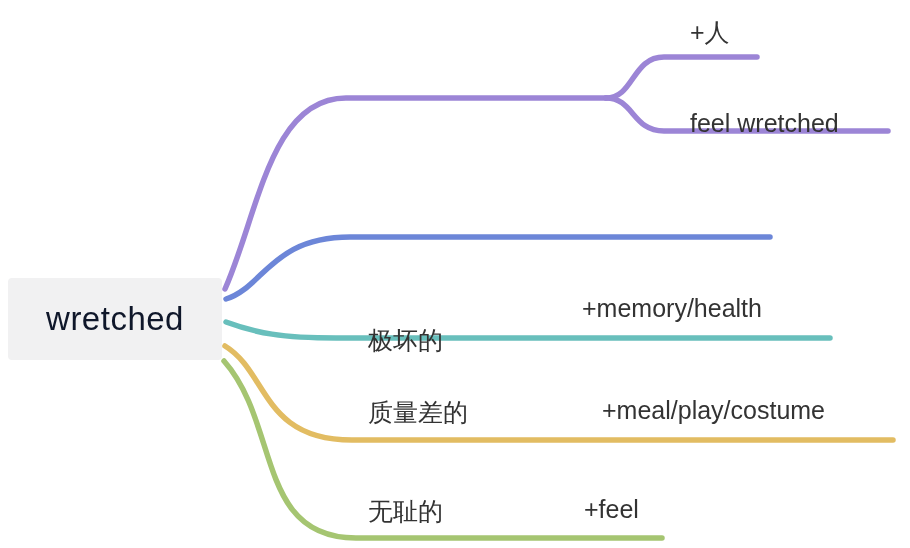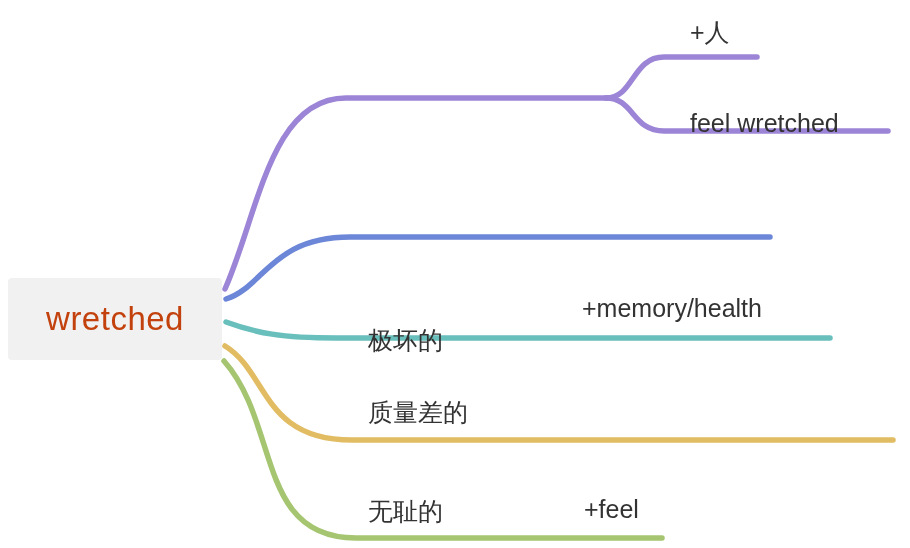--- a/index.html
+++ b/index.html
@@ -33,21 +33,21 @@
     left: 8px;
     top: 278px;
     width: 214px;
     height: 82px;
     background: #f1f1f2;
     border-radius: 4px;
     display: flex;
     align-items: center;
     justify-content: center;
     font-size: 33px;
-    color: #c2410c;
+    color: #0f172a;
     letter-spacing: 0.5px;
   }
   .topic {
     position: absolute;
     white-space: nowrap;
     font-size: 25px;
     color: #333333;
     line-height: 1.2;
   }
 </style>
@@ -76,17 +76,18 @@
   </div>
 
   <div class="topic" style="left:690px; top:17px;">+人</div>
   <div class="topic" style="left:690px; top:88px;margin-top:20px;">feel wretched</div>
 
 
   <div class="topic" style="left:368px; top:295px;margin-top:30px;">极坏的</div>
   <div class="topic" style="left:582px; top:293px;">+memory/health</div>
 
   <div class="topic" style="left:368px; top:397px;">质量差的</div>
+  <div class="topic" style="left:602px; top:395px;">+meal/play/costume</div>
 
   <div class="topic" style="left:368px; top:496px;">无耻的</div>
   <div class="topic" style="left:584px; top:494px;">+feel</div>
 
 </div>
 
 </body></html>

